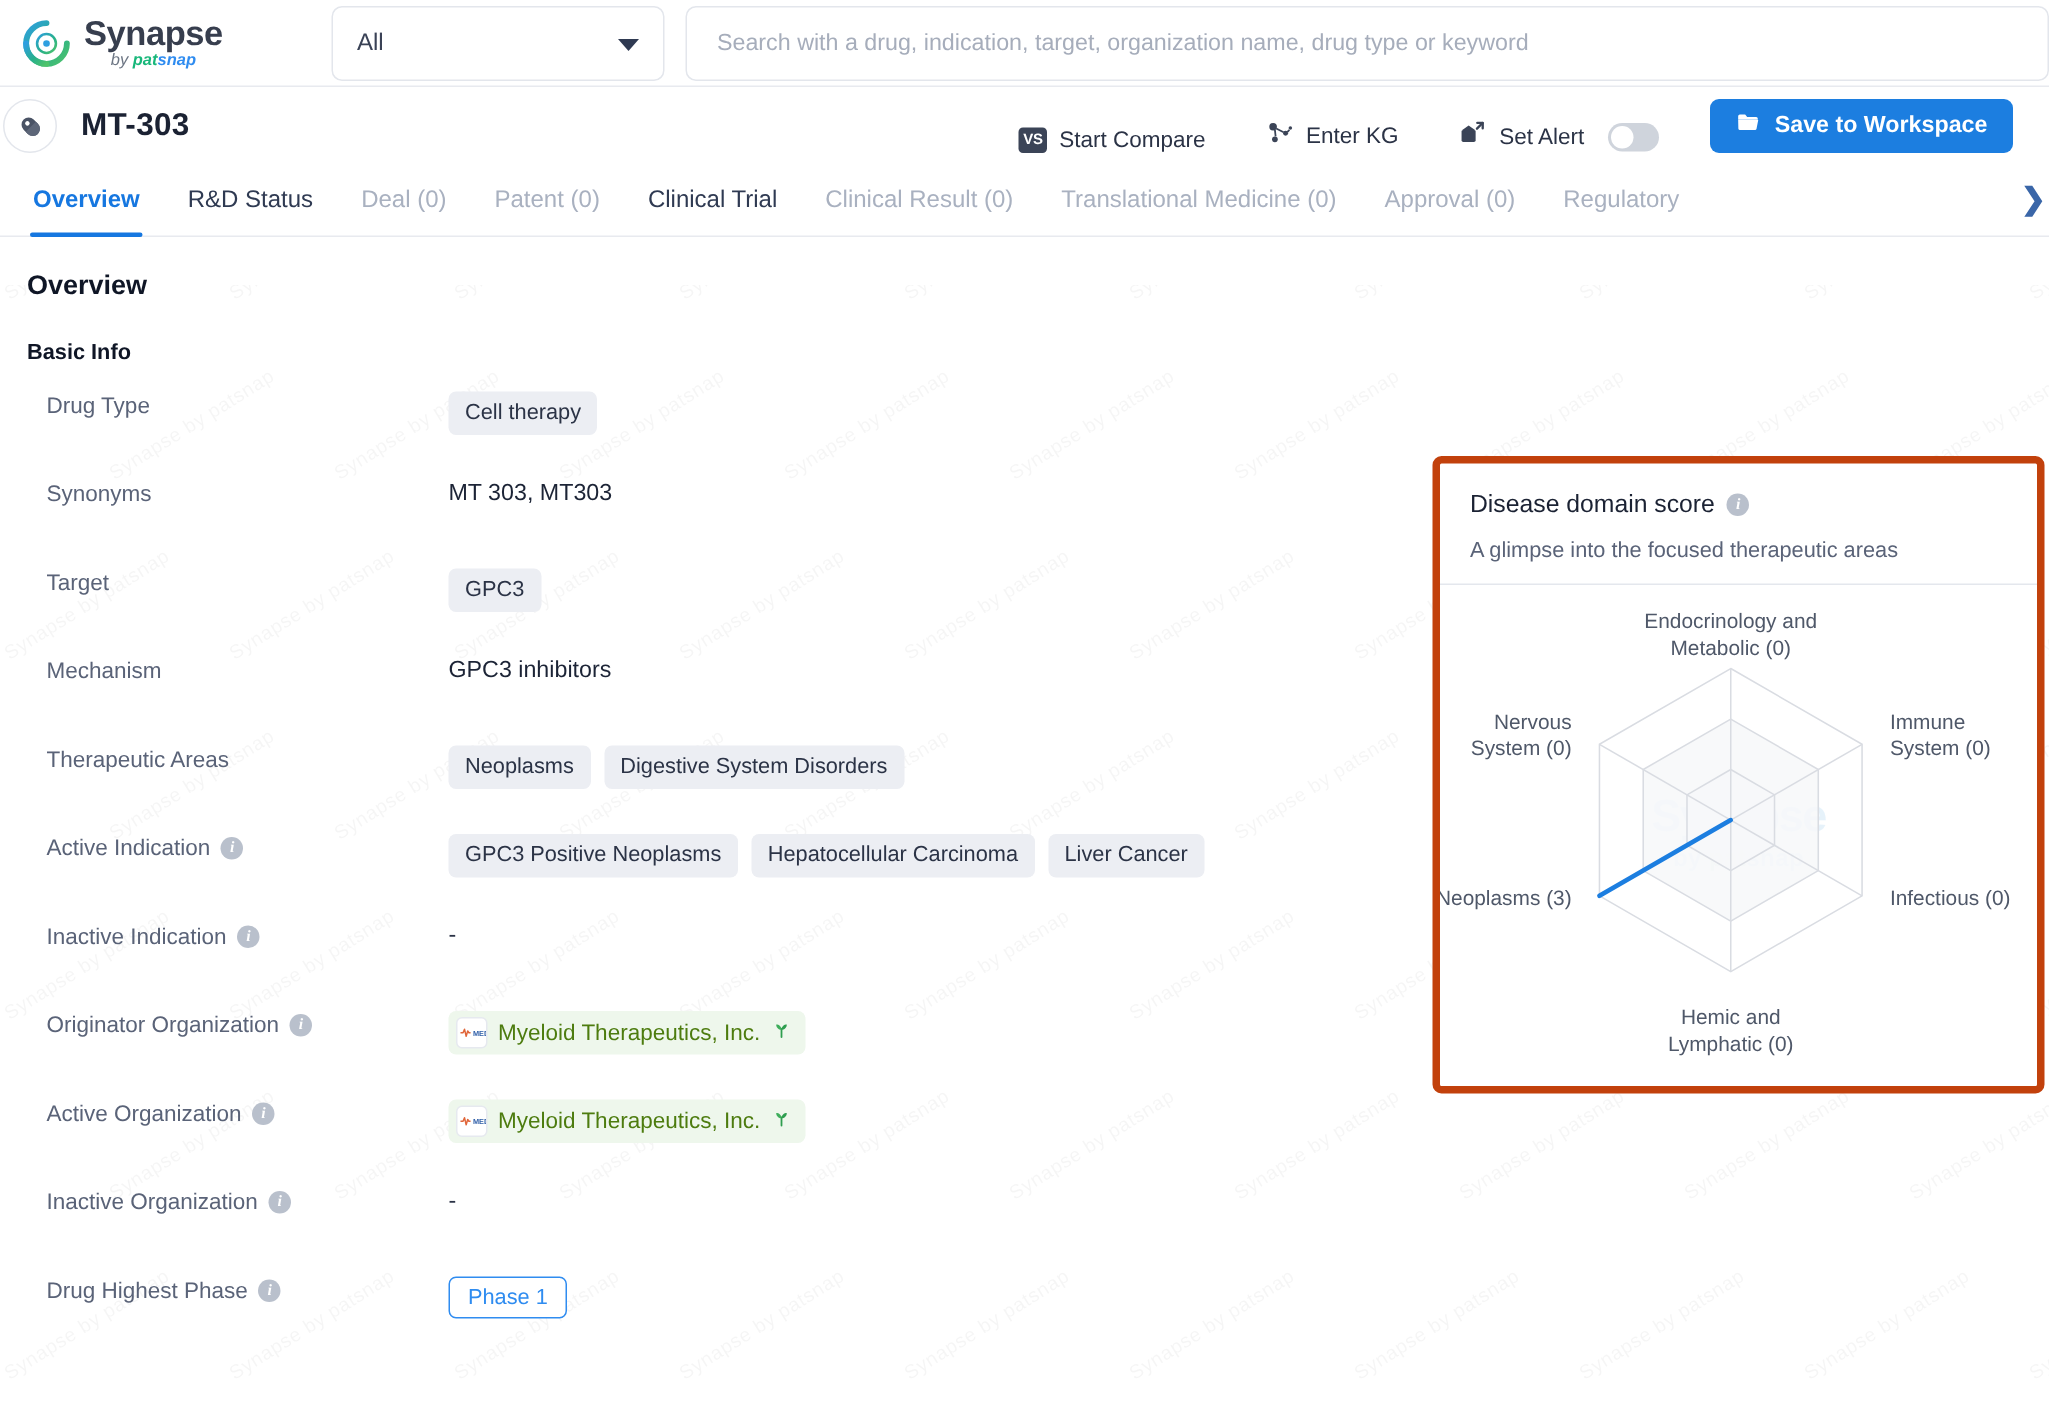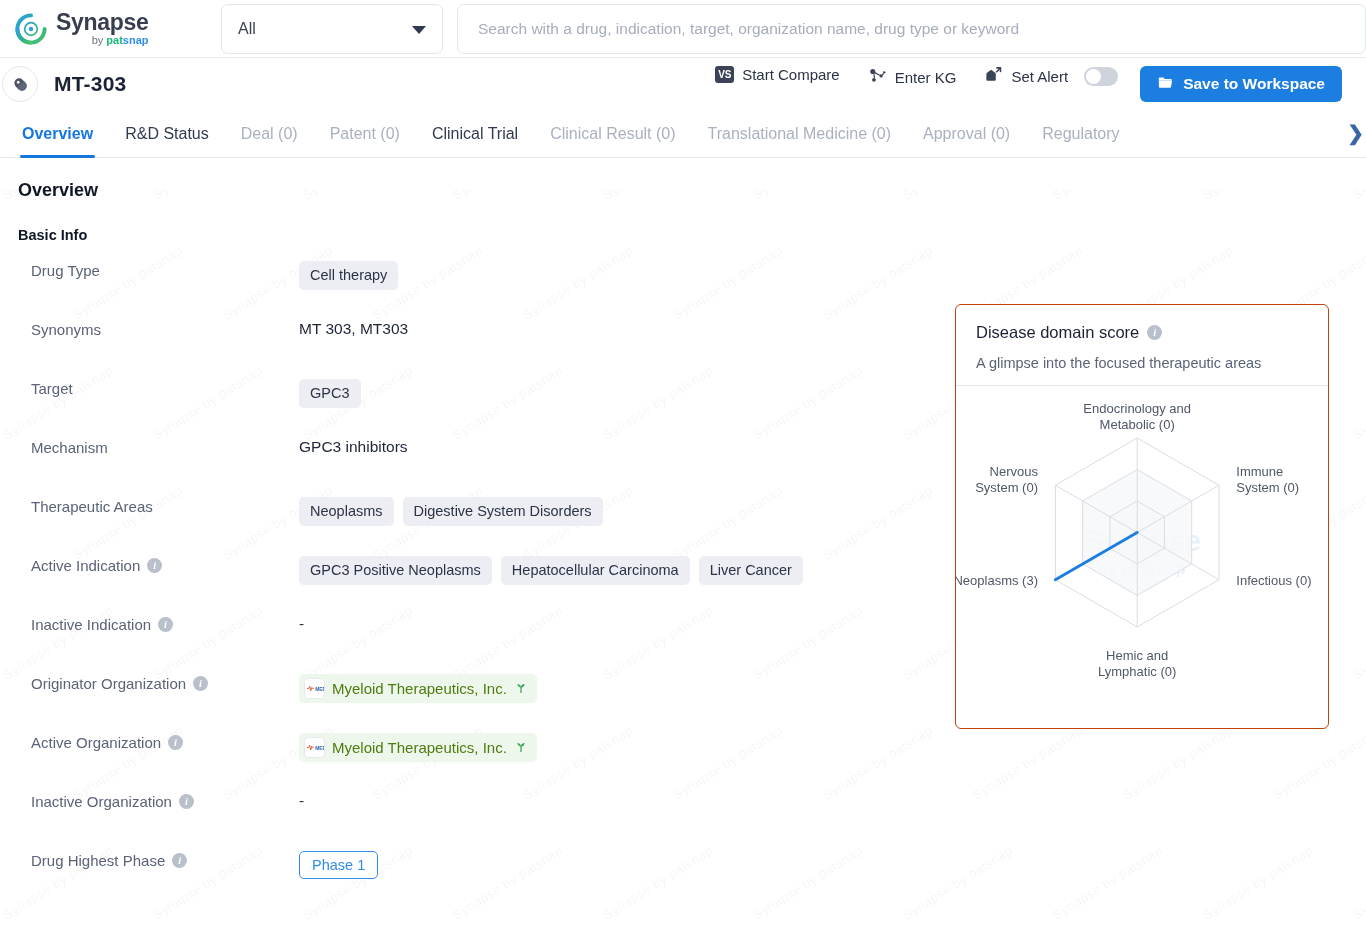--- a/index.html
+++ b/index.html
@@ -49,21 +49,21 @@
     z-index: 3;
   }
   .brand { display: flex; align-items: center; gap: 8px; width: 180px; }
   .brand-mark { width: 34px; height: 34px; flex: 0 0 34px; }
   .brand-text { line-height: 1; }
   .brand-name {
     font-size: 23px; font-weight: 700; color: #373e4e;
     letter-spacing: -0.3px; display: block;
   }
   .brand-sub {
-    font-size: 11px; display: block; margin-top: 1px; text-align: right;
+    font-size: 11px; display: block; margin-top: 1px; text-align: center; font-style: italic;
   }
   .brand-sub .by { color: #6d7684; font-weight: 400; }
   .brand-sub .pat { color: #18b77a; font-weight: 700; }
   .brand-sub .snap { color: #2f8cf0; font-weight: 700; }
 
   .scope-select {
     position: relative;
     width: 222px; height: 50px;
     margin-left: 27px;
     border: 1px solid #e3e6ec;
@@ -115,21 +115,21 @@
     border: 1px solid #e3e6ec;
     display: flex; align-items: center; justify-content: center;
     flex: 0 0 36px; background: #fff;
   }
   .drug-title {
     font-size: 21px; font-weight: 700; color: #1b2233;
     margin-left: 16px; letter-spacing: .2px;
   }
   .head-actions {
     margin-left: auto;
-    display: flex; align-items: flex-start; gap: 0;
+    display: flex; align-items: flex-end; gap: 12px;
   }
   .hact {
     display: flex; align-items: center; gap: 8px;
     font-size: 15px; color: #2b3346;
     cursor: pointer; margin-right: 28px;
     white-space: nowrap;
   }
   .hact:last-of-type { margin-right: 0; }
   .vs-ico {
     width: 19px; height: 17px; border-radius: 3px;
@@ -276,22 +276,22 @@
     border-radius: 5px;
     padding: 5px 12px;
     font-size: 14.5px;
     cursor: pointer; white-space: nowrap;
   }
 
   
   .dds-card {
     position: absolute;
     left: 955px; top: 304px;
-    width: 374px; height: 425px;
-    border: 1px solid #c2410c;
+    width: 408px; height: 425px;
+    border: 5px solid #c2410c;
     border-radius: 6px;
     background: #fff;
     z-index: 2;
     overflow: hidden;
   }
   .dds-head { padding: 18px 20px 14px 20px; }
   .dds-title {
     font-size: 16.5px; color: #1b2233;
     display: flex; align-items: center; gap: 8px;
   }

